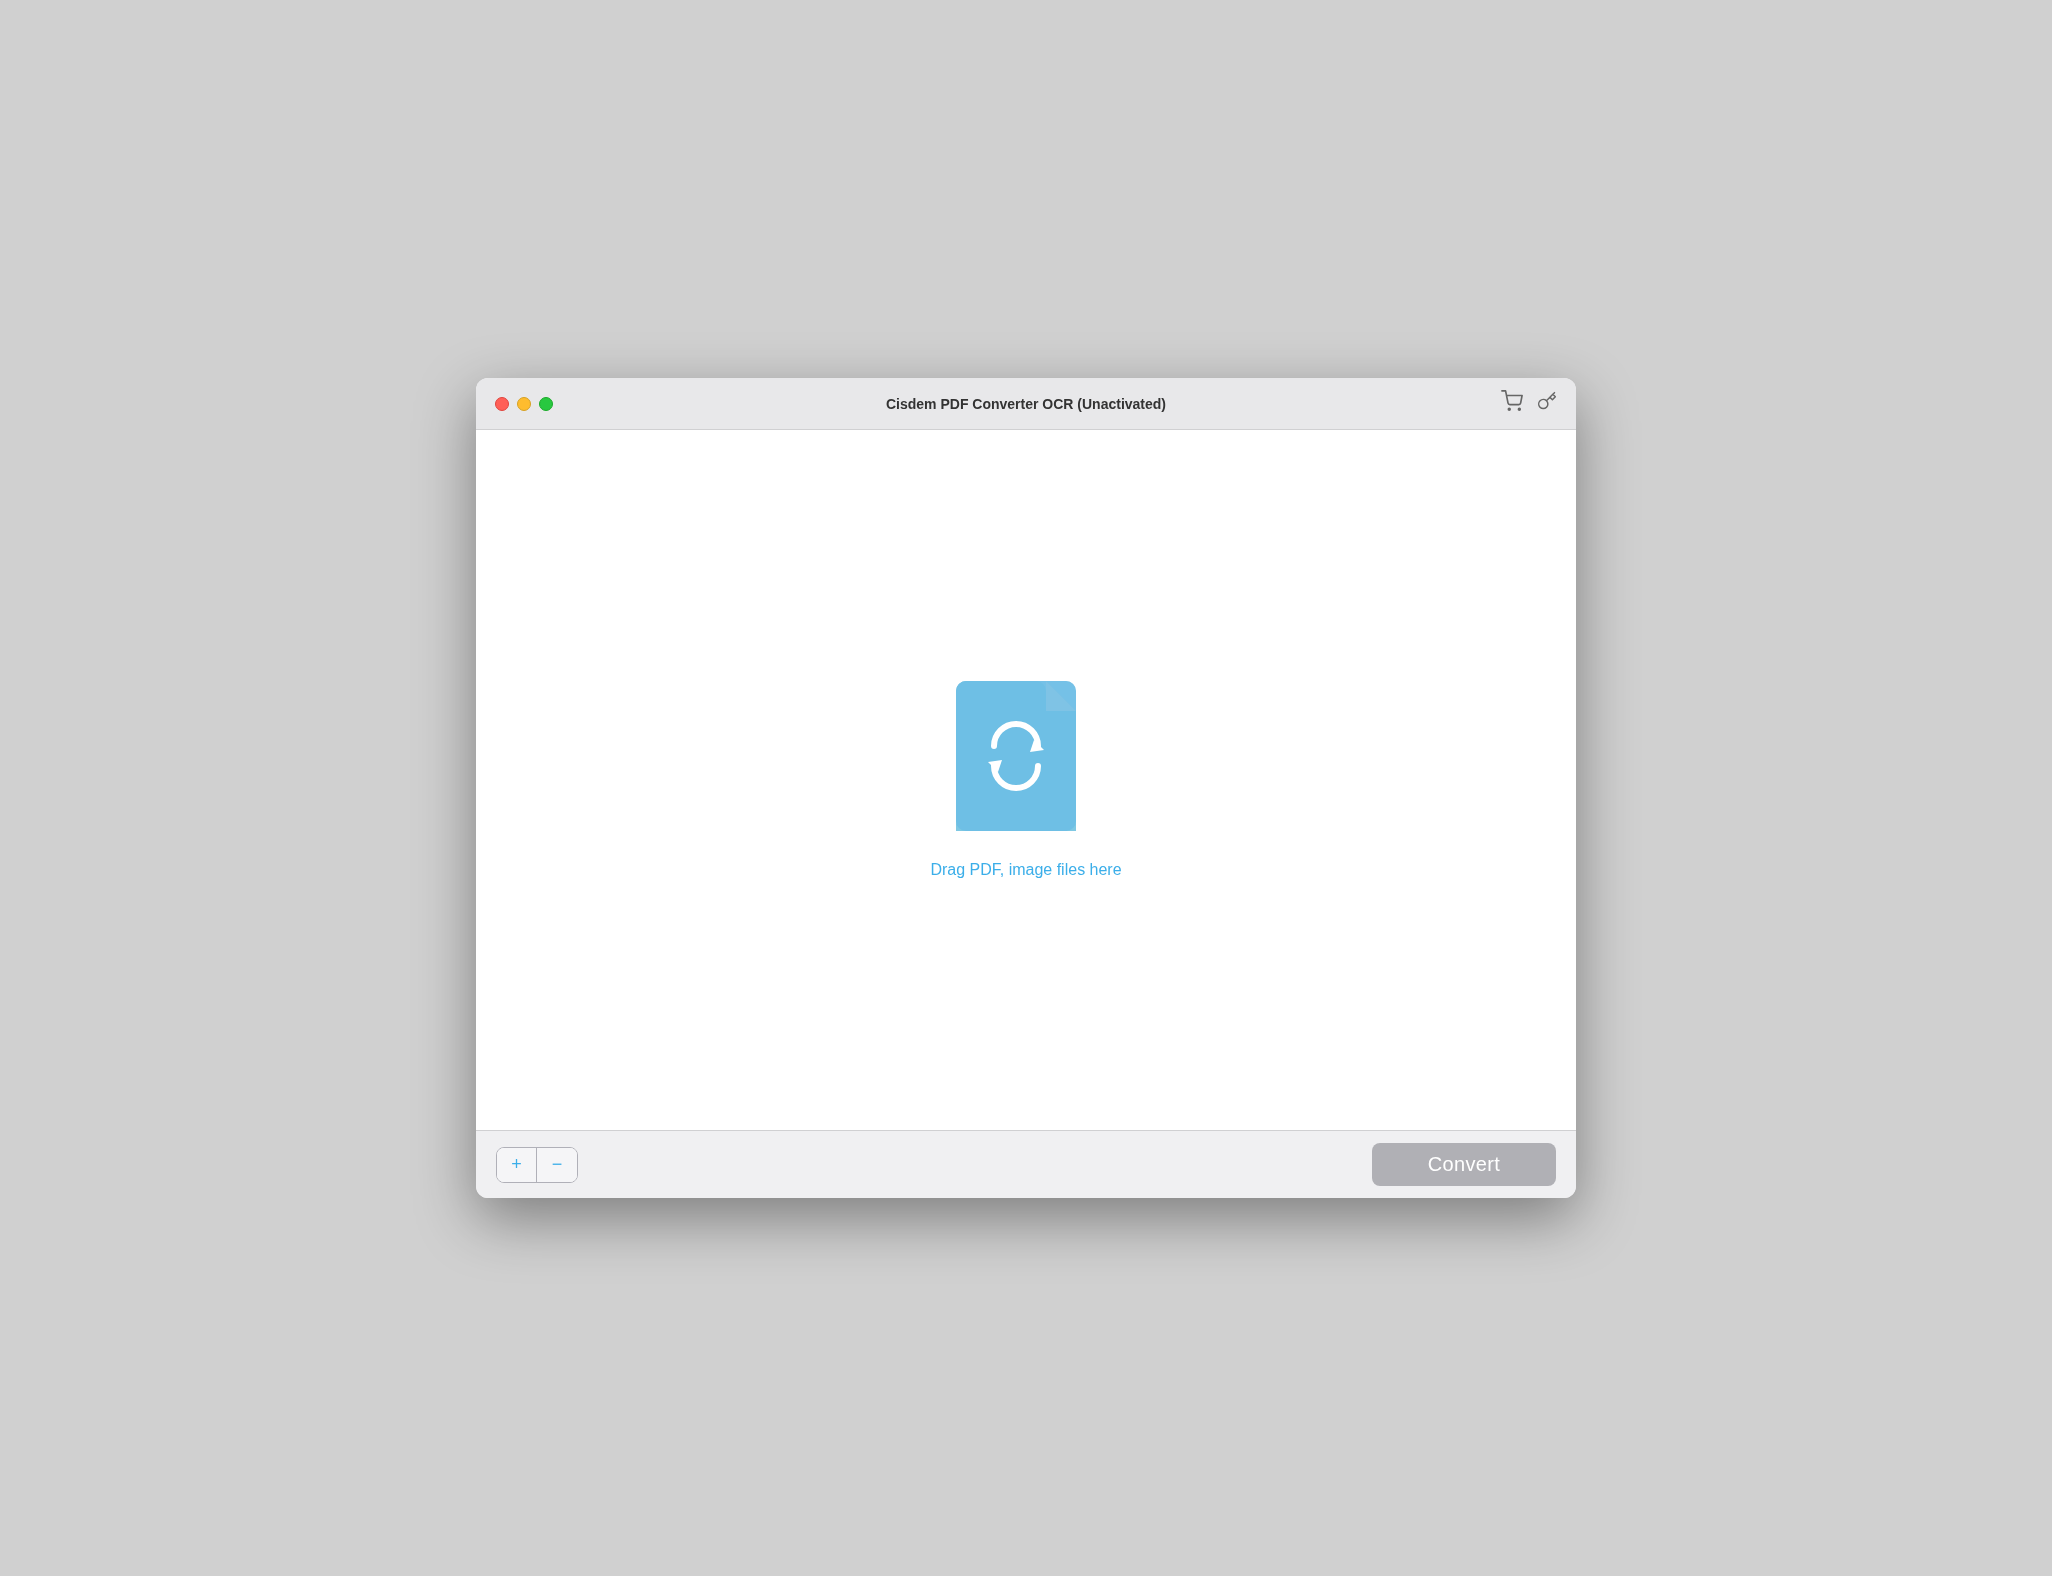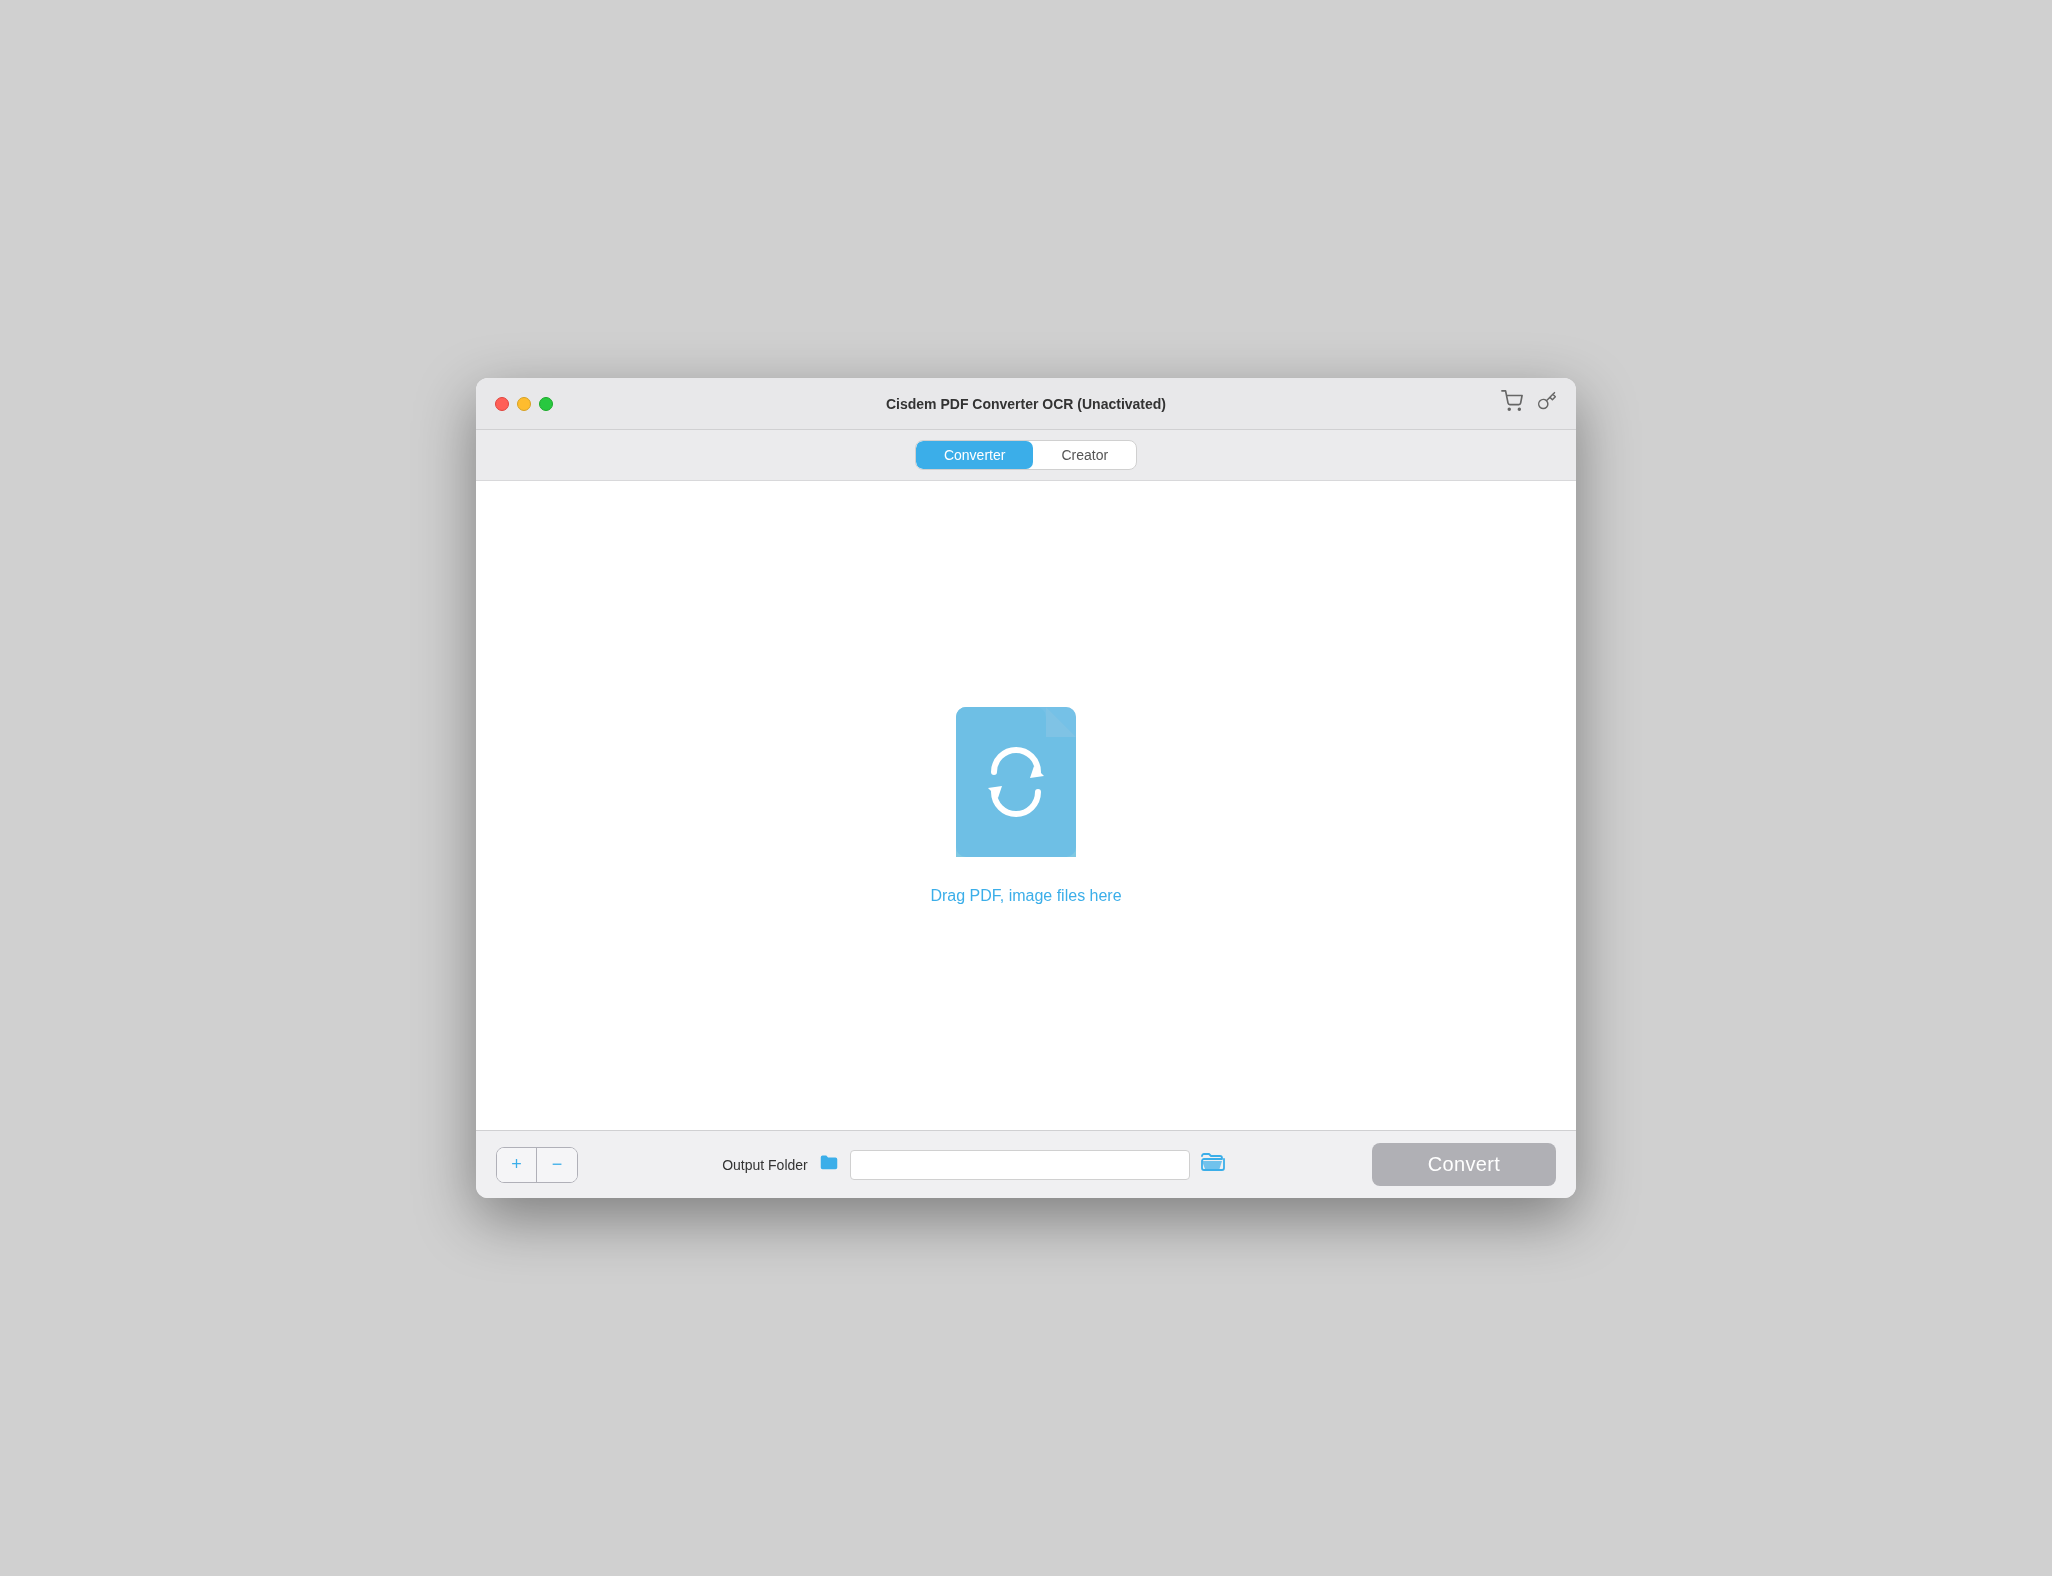--- a/index.html
+++ b/index.html
@@ -253,26 +253,20 @@
         </svg>
       </span>
       <span class="titlebar-icon">
         <svg width="20" height="20" viewBox="0 0 24 24" fill="none" stroke="#666" stroke-width="1.8" stroke-linecap="round" stroke-linejoin="round">
           <path d="M21 2l-2 2m-7.61 7.61a5.5 5.5 0 1 1-7.778 7.778 5.5 5.5 0 0 1 7.777-7.777zm0 0L15.5 7.5m0 0l3 3L22 7l-3-3m-3.5 3.5L19 4"></path>
         </svg>
       </span>
     </div>
   </div>
 
-  <div class="tabbar">
-    <div class="tab-group">
-      <div class="tab active">Converter</div>
-      <div class="tab">Creator</div>
-    </div>
-  </div>
 
   <div class="main-content">
     <div class="drop-area">
       <svg class="file-icon-svg" viewBox="0 0 140 160" xmlns="http://www.w3.org/2000/svg">
 
         <rect x="0" y="0" width="120" height="150" rx="10" ry="10" fill="#90cce8"></rect>
 
         <polygon points="90,0 120,30 90,30" fill="#7ab8d4"></polygon>
         <polygon points="90,0 120,30 90,30" fill="rgba(255,255,255,0.35)"></polygon>
 
@@ -292,32 +286,17 @@
       <span class="drop-label">Drag PDF, image files here</span>
     </div>
   </div>
 
   <div class="bottombar">
     <div class="add-remove-group">
       <button class="icon-btn">+</button>
       <button class="icon-btn">−</button>
     </div>
 
-    <div class="output-folder-section">
-      <span class="output-label">Output Folder</span>
-      <span class="folder-icon-small">
-        <svg width="22" height="22" viewBox="0 0 24 24" fill="#3baee9">
-          <path d="M3 7a2 2 0 0 1 2-2h4l2 2h8a2 2 0 0 1 2 2v9a2 2 0 0 1-2 2H5a2 2 0 0 1-2-2V7z"></path>
-        </svg>
-      </span>
-      <input class="output-path-input" type="text" value="" placeholder="" style="">
-      <span class="folder-open-btn">
-        <svg width="28" height="24" viewBox="0 0 28 24" fill="none" xmlns="http://www.w3.org/2000/svg">
-          <path d="M2 6a2 2 0 0 1 2-2h5l2 2h9a2 2 0 0 1 2 2v1H4a2 2 0 0 0-2 2v7a2 2 0 0 0 2 2h18a2 2 0 0 0 2-2v-9" stroke="#3baee9" stroke-width="1.8" stroke-linecap="round" stroke-linejoin="round" fill="none"></path>
-          <path d="M4 11h18l-2.5 8H5L2 11z" fill="#3baee9" opacity="0.7"></path>
-        </svg>
-      </span>
-    </div>
 
     <button class="convert-btn">Convert</button>
   </div>
 
 </div>
 
 </body></html>

